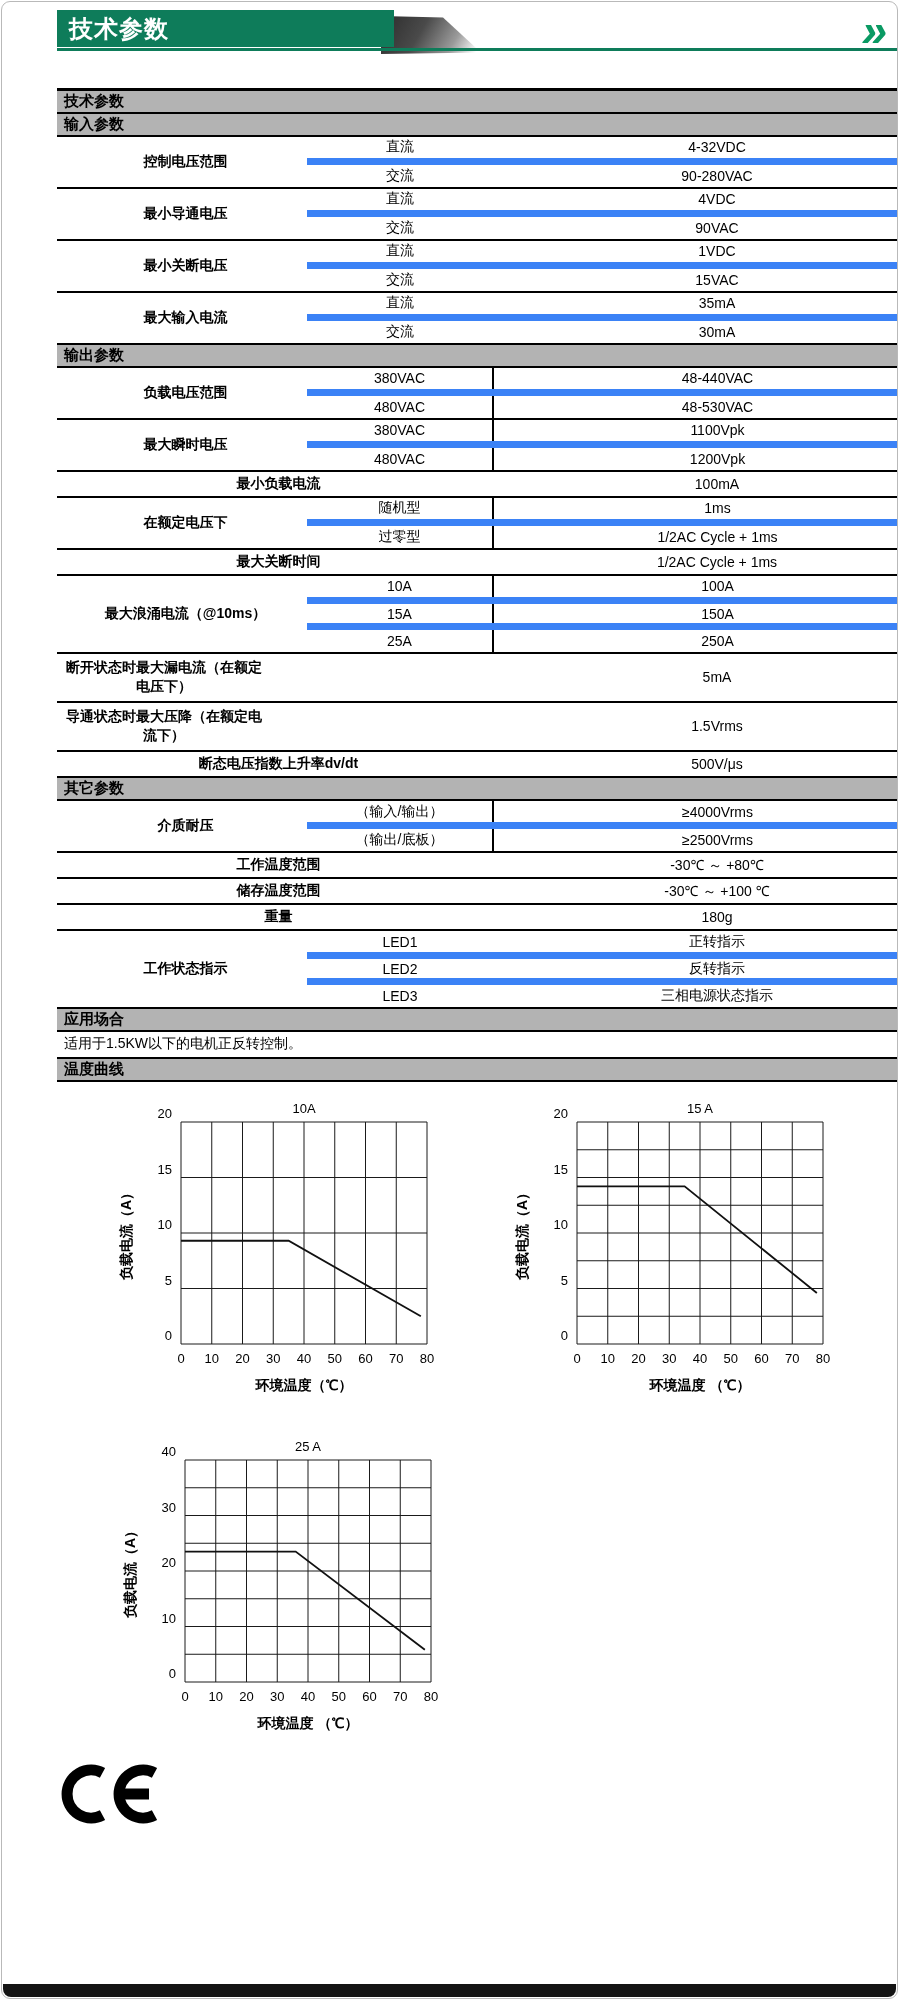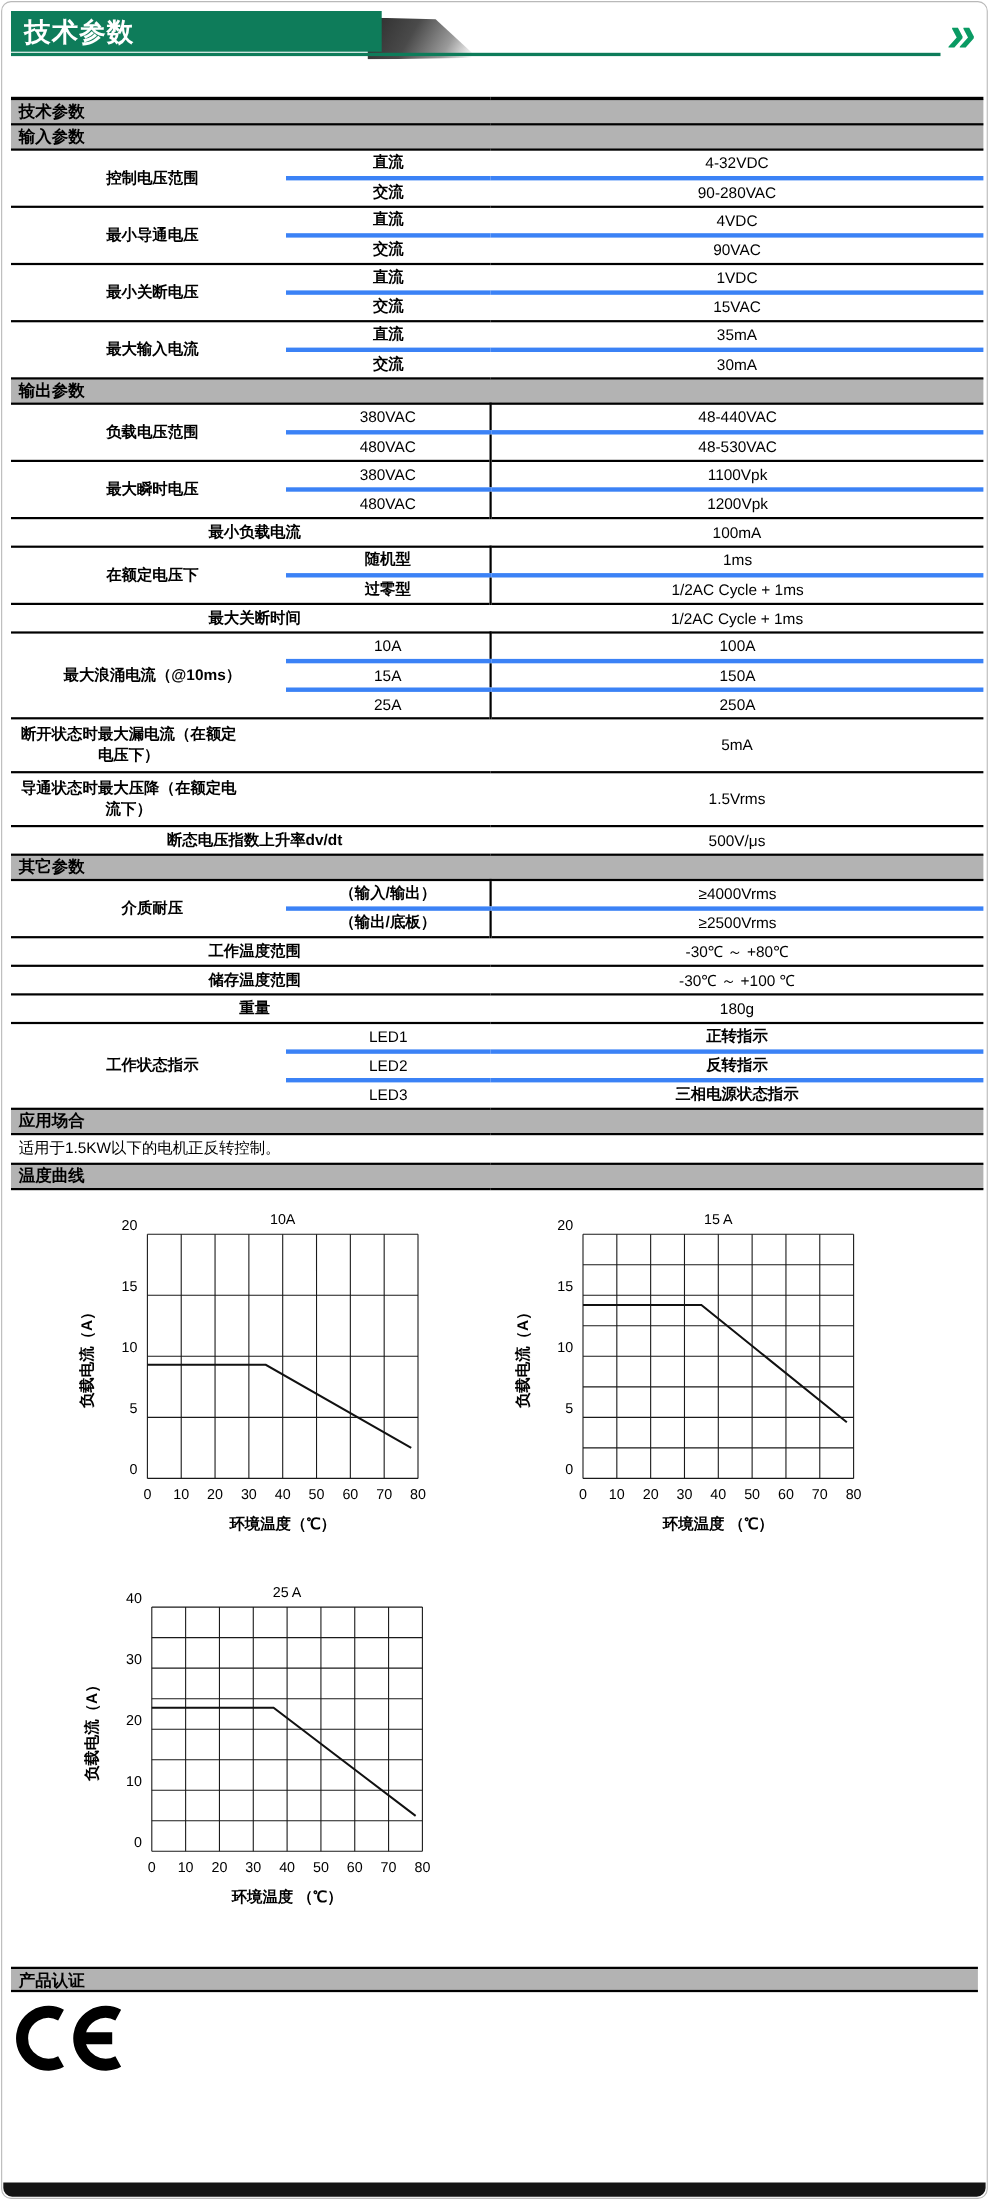--- a/index.html
+++ b/index.html
@@ -1,44 +1,44 @@
 <!DOCTYPE html>
 <html><head>
 <meta charset="utf-8">
 <style>
   * { margin:0; padding:0; box-sizing:border-box; }
   html,body { width:900px; height:2001px; background:#fff; overflow:hidden;
               font-family:"Liberation Sans", sans-serif; color:#000; }
   .page { position:absolute; left:1px; top:1px; width:897px; height:1998px;
-          border:1px solid #b9b9b9; border-radius:9px; background:#fff; overflow:hidden; }
+          border:1px solid #b9b9b9; border-radius:9px; background:#fff; overflow:hidden;padding-left:47px; }
 
   
   .hdr { position:relative; height:86px; }
   .banner-arrow { position:absolute; left:332px; top:14px; width:100px; height:38px;
                   background:linear-gradient(120deg,#2b2b2b 0%,#4a4a4a 40%,#9a9a9a 72%,rgba(255,255,255,0) 95%);
                   clip-path:polygon(0 0,62% 4%,100% 96%,0 100%); filter:blur(.6px); }
   .banner { position:absolute; left:8px; top:8px; width:337px; height:37px;
             display:flex; align-items:center; padding-left:12px; }
   .banner-title { color:#fff; font-size:24px; font-weight:bold; letter-spacing:1px; }
   .green-rule { position:absolute; left:8px; top:46px; width:845px; height:3px; }
   .chevrons { position:absolute; right:10px; top:8px; font-size:46px; font-weight:bold;
               font-style:italic; line-height:40px; }
 
   
   table.spec { border-collapse:collapse; width:884px; margin-left:8px; table-layout:fixed; }
   table.spec td { height:26px; font-size:14px; vertical-align:middle; }
   td.c1 { text-align:center; padding-left:7px; font-weight:bold; }
   td.c2 { text-align:center; }
   td.c3 { text-align:center;margin-top:36px; }
-  .b { font-weight:bold; }
+  .b { font-weight:normal; }
   tr.sec td { background:#b3b3b3; border-top:2px solid #000; border-bottom:2px solid #000;
               font-weight:bold; font-size:15px; height:23px; padding-left:7px; text-align:left; }
   tr.title-row td { border-top:3px solid #000; border-bottom:1px solid #000; }
   tr.gs td { border-top:2px solid #000; }
-  tr.sub td.sep { border-top:4px solid #3b82f6; }
+  tr.sub td.sep { border-top:7px solid #3b82f6; }
   td.vd { border-right:2px solid #000; }
   .wrap { max-width:200px; white-space:normal; line-height:1.4; padding:4px 0; }
   tr.app-text td { text-align:left; padding-left:7px; font-weight:normal; height:27px; }
 
   
   .charts { padding-top:12px; }
   .charts-row { display:flex; padding-left:68px; gap:56px; }
   .charts-row.second { padding-left:72px; margin-top:18px; }
   svg text { fill:#000; }
   .tick  { font:13px "Liberation Sans", sans-serif; }
@@ -365,21 +365,20 @@
             <text x="279.25" y="269" text-anchor="middle" class="tick">70</text>
             <text x="310" y="269" text-anchor="middle" class="tick">80</text>
             <text x="187" y="19" text-anchor="middle" class="ctitle">25 A</text>
             <text x="187" y="296" text-anchor="middle" class="alabel">环境温度 （℃）</text>
             <text x="14" y="139" text-anchor="middle" class="alabel" transform="rotate(-90 14 139)">负载电流（A）</text>
             <polyline points="64,119.57499999999999 174.7,119.57499999999999 303.85,217.81" fill="none" stroke="#111" stroke-width="1.8"></polyline>
           </svg></div>
     </div>
   </div>
 
-  <div class="cert-hdr" style="background: rgb(179, 179, 179);">产品认证</div>
   <div class="ce-wrap">
     <svg width="105" height="64" viewBox="0 0 105 64" role="img" aria-label="CE">
       <path d="M 41.5 10.9 A 24 24 0 1 0 41.5 53.1" fill="none" stroke="#000" stroke-width="11"></path>
       <path d="M 93.5 10.9 A 24 24 0 1 0 93.5 53.1" fill="none" stroke="#000" stroke-width="11"></path>
       <path d="M 58 32 L 88 32" fill="none" stroke="#000" stroke-width="11"></path>
     </svg>
   </div>
 
   <div class="footer-bar"></div>
 </div>

